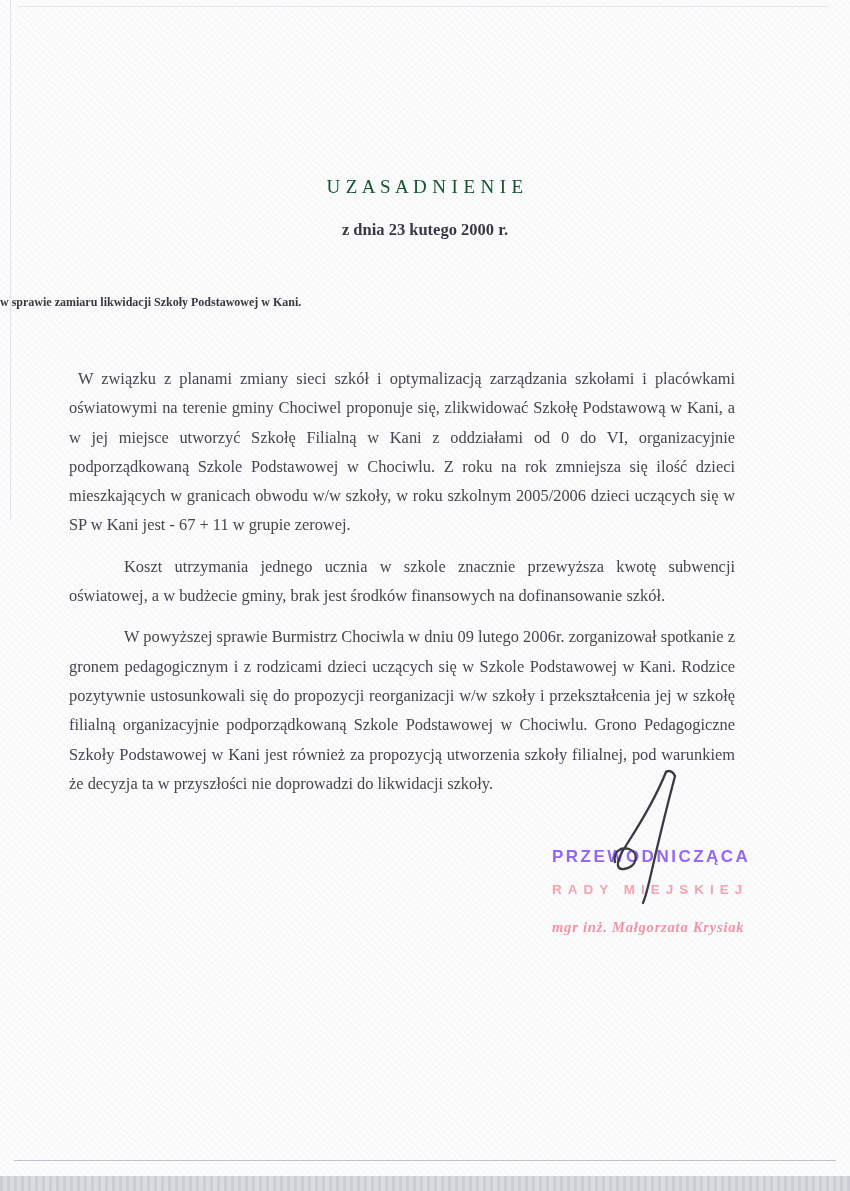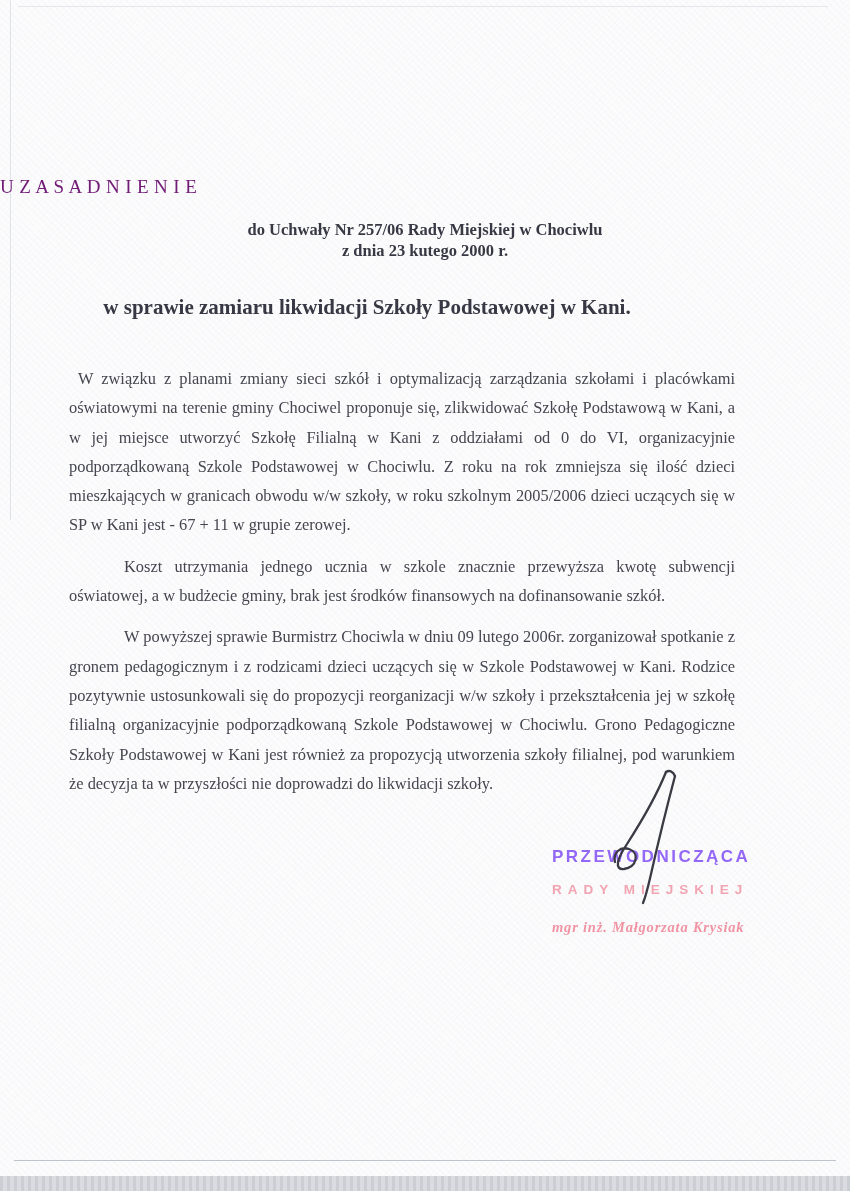--- a/index.html
+++ b/index.html
@@ -50,42 +50,43 @@
     left: 0; top: 1176px;
     width: 850px; height: 15px;
     background:
       repeating-linear-gradient(90deg, rgba(110,118,132,0.18) 0 3px, rgba(110,118,132,0.05) 3px 7px),
       #dfe1e5;
   }
   .doc-title {
     position: absolute;
     left: 0; top: 176px;
     width: 850px;
+    text-align: center;
     font-size: 19px;
     font-weight: 500;
     letter-spacing: 0.02em;
-    color: #701a75;
+    color: #14532d;
   }
   .doc-subtitle {
     position: absolute;
     left: 0; top: 219px;
     width: 850px;
     text-align: center;
     font-weight: bold;
     font-size: 16.5px;
     line-height: 21px;
     color: #383844;
   }
   .doc-subject {
     position: absolute;
     left: 0; top: 295px;
     width: 734px;
-    text-align: center;
+    text-align: left;
     font-weight: bold;
-    font-size: 21px;
+    font-size: 12px;
     color: #383844;
   }
   .doc-body {
     position: absolute;
     left: 57px; top: 352px;
     width: 690px;
     font-size: 16.4px;
     line-height: 29.3px;
     text-align: justify;
     color: #45454f;
@@ -142,21 +143,20 @@
 <div class="page">
 
   <div class="artifact-top-line"></div>
   <div class="artifact-left-line"></div>
   <div class="artifact-bottom-line"></div>
   <div class="artifact-bottom-band"></div>
 
   <div class="doc-title">U Z A S A D N I E N I E</div>
 
   <div class="doc-subtitle">
-    <div>do  Uchwały Nr 257/06 Rady Miejskiej w Chociwlu</div>
     <div>z dnia 23 kutego 2000 r.</div>
   </div>
 
   <div class="doc-subject">w sprawie zamiaru likwidacji Szkoły Podstawowej w  Kani.</div>
 
   <div class="doc-body">
     <p class="first">W związku z planami zmiany sieci szkół i optymalizacją zarządzania szkołami i placówkami oświatowymi na terenie gminy Chociwel proponuje się, zlikwidować Szkołę Podstawową w Kani, a w jej miejsce utworzyć Szkołę Filialną w Kani z oddziałami od 0 do VI, organizacyjnie podporządkowaną Szkole Podstawowej w Chociwlu. Z roku na rok zmniejsza się ilość dzieci mieszkających w granicach obwodu w/w szkoły, w roku szkolnym 2005/2006 dzieci uczących się w SP w Kani jest - 67 + 11 w grupie zerowej.</p>
     <p class="indented">Koszt utrzymania jednego ucznia w szkole znacznie przewyższa kwotę subwencji oświatowej, a w budżecie gminy, brak jest środków finansowych na dofinansowanie szkół.</p>
     <p class="indented">W powyższej sprawie Burmistrz Chociwla w dniu 09 lutego 2006r. zorganizował spotkanie z gronem pedagogicznym i z rodzicami dzieci uczących się w Szkole Podstawowej w Kani. Rodzice pozytywnie ustosunkowali się do propozycji reorganizacji w/w szkoły i przekształcenia jej w szkołę filialną organizacyjnie podporządkowaną Szkole Podstawowej w Chociwlu. Grono Pedagogiczne Szkoły Podstawowej w Kani jest również za propozycją utworzenia szkoły filialnej, pod warunkiem że decyzja ta w przyszłości nie doprowadzi do likwidacji szkoły.</p>
   </div>

